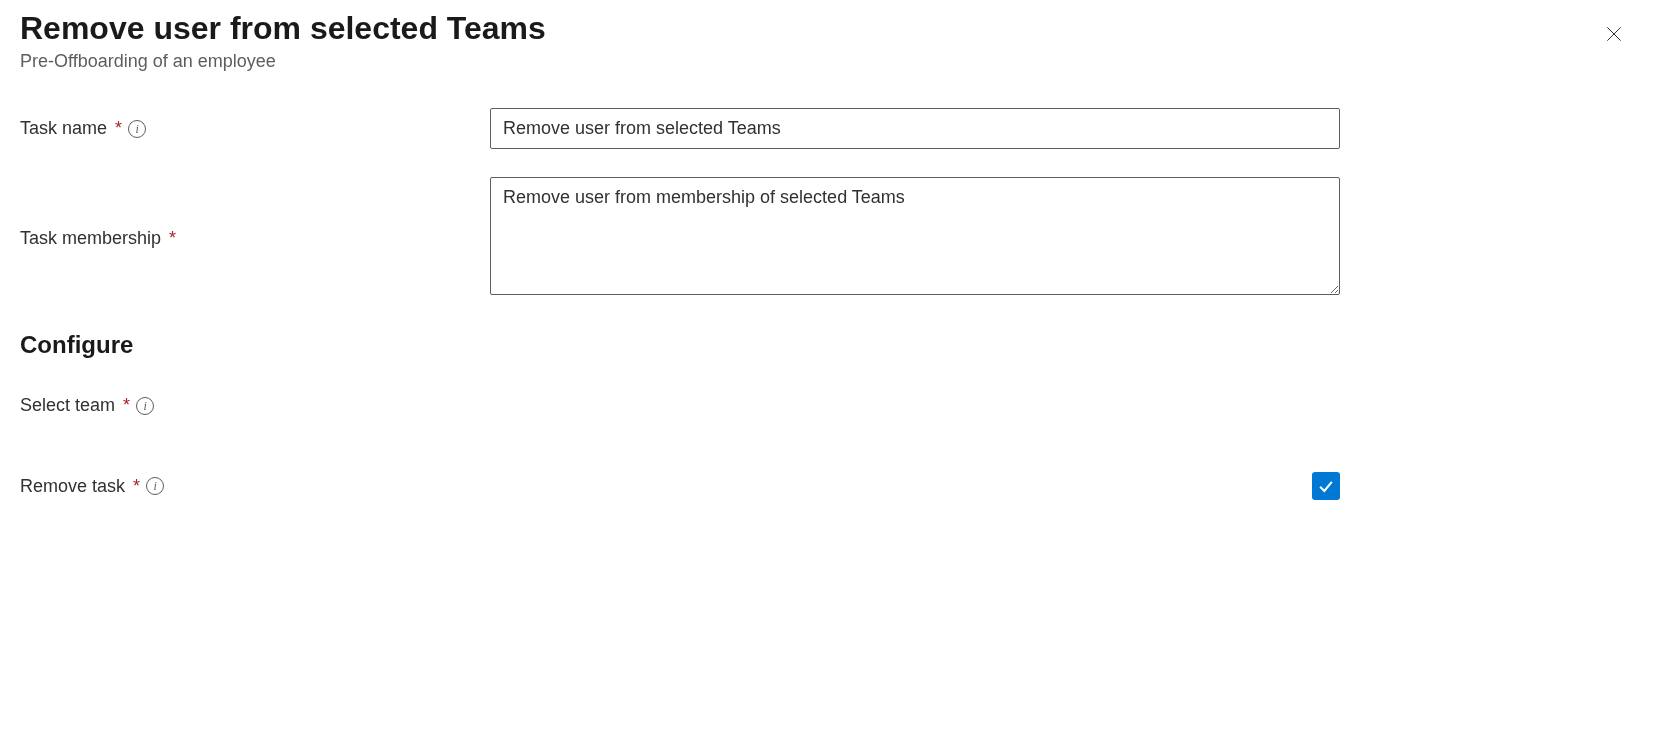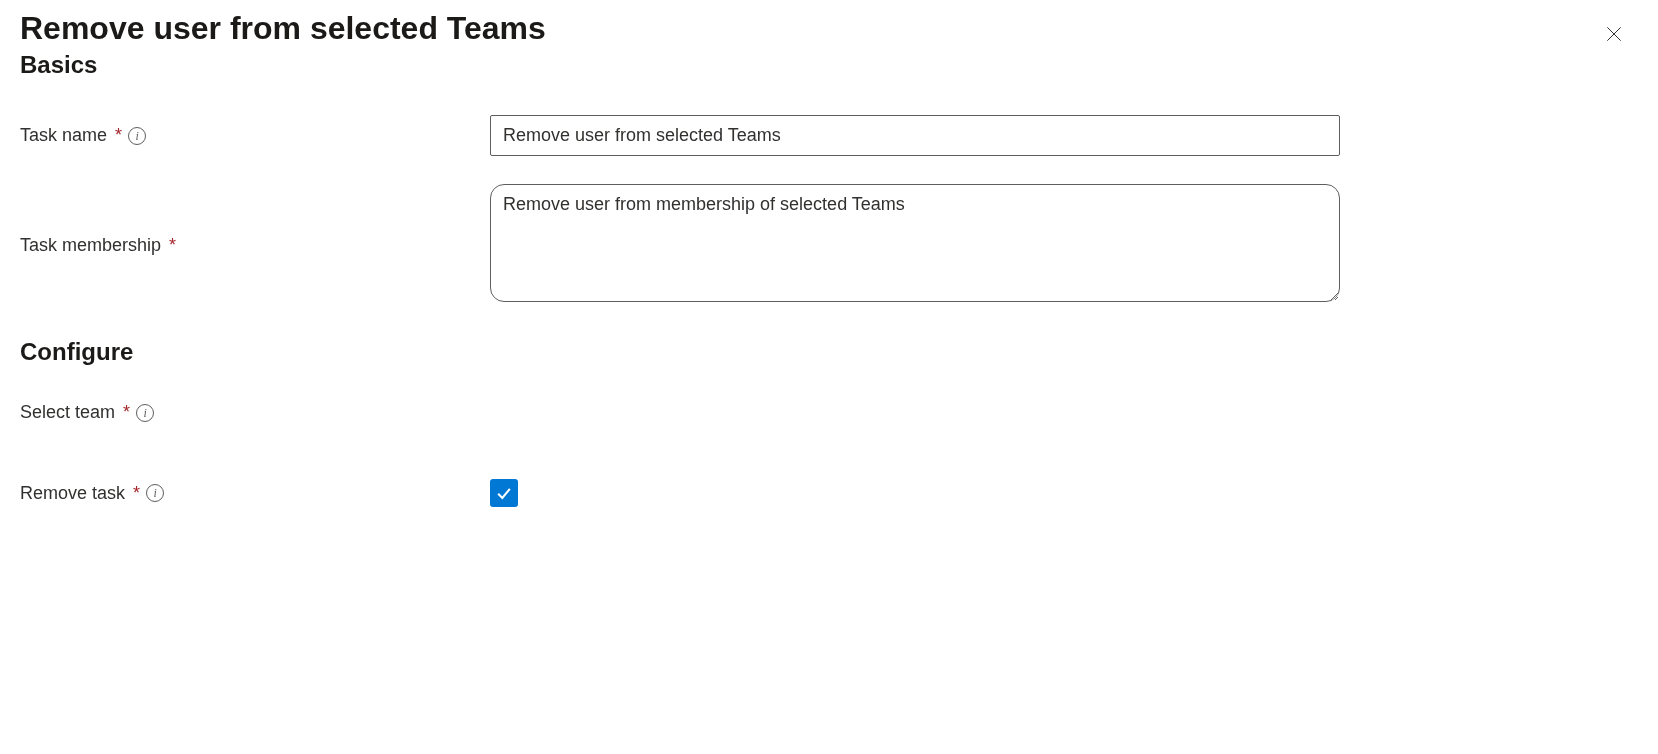--- a/index.html
+++ b/index.html
@@ -52,20 +52,21 @@
       color: #1b1a19;
       margin-bottom: 36px;
     }
     .form-row {
       display: flex;
       align-items: center;
       margin-bottom: 28px;
     }
     .form-row.align-center {
       align-items: center;
+      text-align: right;
     }
     .label-col {
       width: 470px;
       flex-shrink: 0;
       display: flex;
       align-items: center;
       gap: 6px;
       font-size: 18px;
       color: #323130;
     }
@@ -99,21 +100,21 @@
       border: 1px solid #605e5c;
       border-radius: 2px;
       font-family: inherit;
       color: #323130;
     }
     .textarea-input {
       width: 100%;
       padding: 9px 12px;
       font-size: 18px;
       border: 1px solid #605e5c;
-      border-radius: 14px;
+      border-radius: 2px;
       font-family: inherit;
       color: #323130;
       resize: vertical;
       min-height: 118px;
     }
     .link-text {
       color: #0078d4;
       font-size: 18px;
       cursor: pointer;
       text-decoration: none;
@@ -151,22 +152,22 @@
 <div class="panel">
 
   <button class="close-btn">
     <svg viewBox="0 0 24 24">
       <line x1="4" y1="4" x2="20" y2="20"></line>
       <line x1="20" y1="4" x2="4" y2="20"></line>
     </svg>
   </button>
 
   <h1 class="page-title">Remove user from selected Teams</h1>
-
-  <h2 class="section-heading">Basics</h2>
+  <div class="page-subtitle">Pre-Offboarding of an employee</div>
+
 
   <div class="form-row">
     <div class="label-col">
       <span>Task name</span>
       <span class="required">*</span>
       <span class="info-icon">i</span>
     </div>
     <div class="control-col">
       <input type="text" class="text-input" value="Remove user from selected Teams" style="">
     </div>

